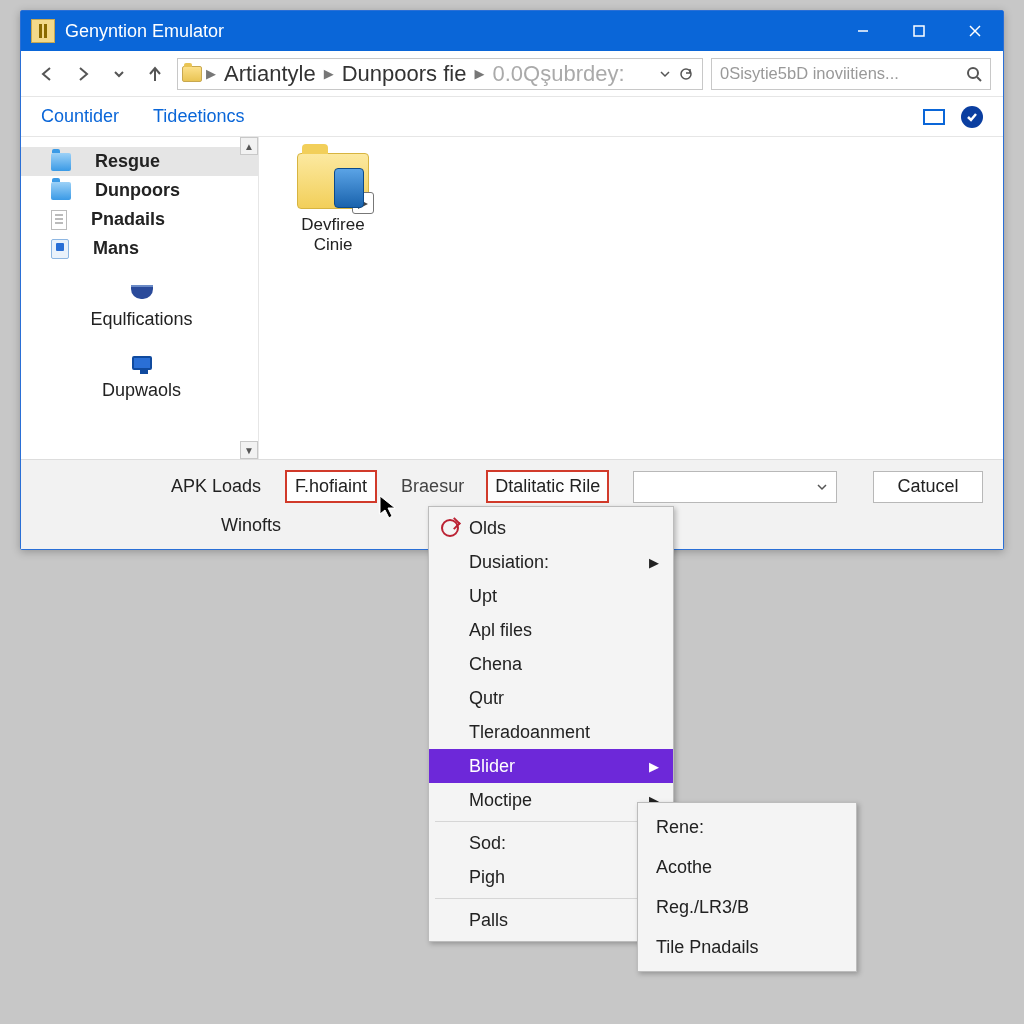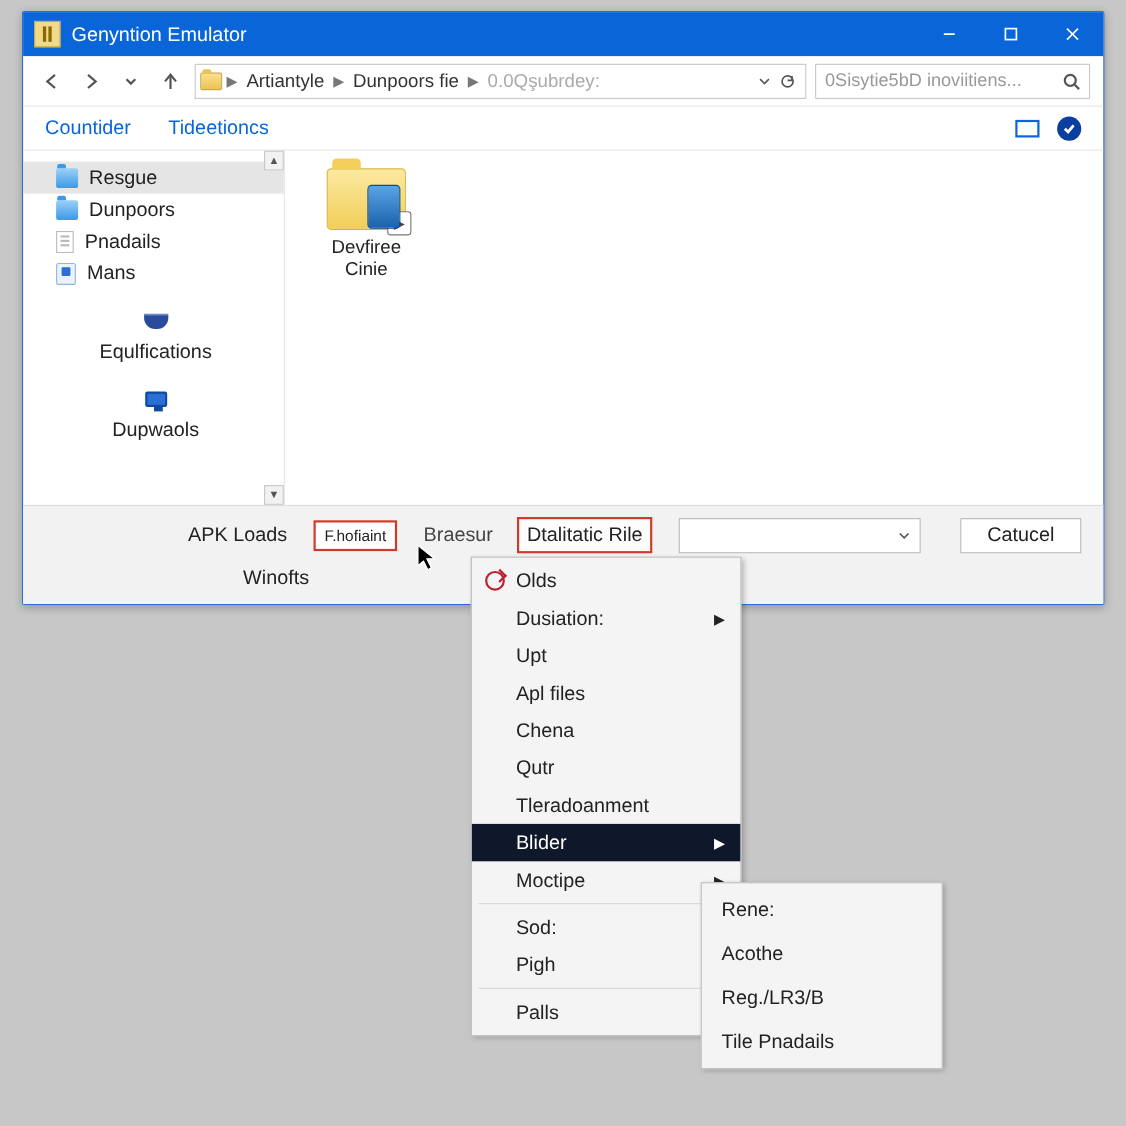--- a/index.html
+++ b/index.html
@@ -11,40 +11,40 @@
   .titlebar .title { font-size: 18px; }
   .win-controls { margin-left: auto; display: flex; height: 100%; }
   .win-btn { width: 56px; display:flex; align-items:center; justify-content:center; font-size: 16px; color:#fff; }
   .win-btn svg { stroke:#fff; stroke-width:1.5; fill:none; }
   .nav-row { height: 46px; display:flex; align-items:center; padding: 0 12px; gap:8px; border-bottom: 1px solid #e6e6e6; }
   .nav-arrow { width:28px; height:28px; display:flex; align-items:center; justify-content:center; border-radius:3px; }
   .nav-arrow svg { stroke:#555; stroke-width:2; fill:none; }
   .addrbar { flex:1; height:32px; border:1px solid #c8c8c8; display:flex; align-items:center; padding:0 4px; gap:4px; }
   .folder-icon { width:20px; height:16px; background: linear-gradient(#fce08a,#e9c454); border:1px solid #c8a850; border-radius:2px; position:relative; }
   .folder-icon::before { content:""; position:absolute; top:-4px; left:1px; width:8px; height:4px; background:#e9c454; border-radius:2px 2px 0 0; }
-  .crumb { color:#333; font-size:17px; padding:0 4px; }
+  .crumb { color:#333; font-size:22px; padding:0 4px; }
   .crumb.ghost { color:#aaa; }
   .crumb-sep { color:#777; font-size:13px; }
   .addrbar-suffix { margin-left:auto; display:flex; align-items:center; gap:6px; padding-right:4px;}
   .addrbar-suffix svg { stroke:#555; stroke-width:1.5; fill:none; }
-  .searchbox { width:250px; height:32px; border:1px solid #c8c8c8; display:flex; align-items:center; padding:0 8px; color:#999; font-size:16.5px; justify-content:space-between; }
+  .searchbox { width:280px; height:32px; border:1px solid #c8c8c8; display:flex; align-items:center; padding:0 8px; color:#999; font-size:16.5px; justify-content:space-between; }
   .searchbox svg { stroke:#555; stroke-width:2; fill:none; }
   .tab-row { height:40px; display:flex; align-items:center; padding:0 20px; gap:34px; border-bottom:1px solid #e6e6e6; }
   .tab { color:#0a66d8; font-size:18px; }
   .tab-row .right { margin-left:auto; display:flex; align-items:center; gap:16px; }
   .view-icon { width:22px; height:16px; border:2px solid #0a66d8; }
   .check-circle { width:22px; height:22px; background:#0a3ea0; border-radius:50%; display:flex; align-items:center; justify-content:center; }
   .check-circle svg { stroke:#fff; stroke-width:2.5; fill:none; }
   .body-area { display:flex; height: calc(100% - 40px - 46px - 40px - 90px); }
   .sidepanel { width:238px; border-right:1px solid #e6e6e6; position:relative; }
   .scroll-btn { position:absolute; right:0; width:18px; height:18px; border:1px solid #c8c8c8; background:#f2f2f2; display:flex; align-items:center; justify-content:center; font-size:10px; color:#555;}
   .scroll-btn.up { top:0; }
   .scroll-btn.down { bottom:0; }
   .tree { padding:10px 0 0 0; }
-  .tree-item { display:flex; align-items:center; gap:10px; padding:4px 10px 4px 30px; font-size:18px; color:#222;}
+  .tree-item { display:flex; align-items:center; gap:24px; padding:4px 10px 4px 30px; font-size:18px; color:#222;font-weight:bold;}
   .tree-item.selected { background:#e5e5e5; }
   .tree-group { display:flex; align-items:center; gap:10px; padding:4px 10px 4px 14px; font-size:18px; color:#222; margin-top:18px;flex-direction:column; }
   .ico { width:20px; height:18px; display:inline-flex; align-items:center; justify-content:center; }
   .ico.blue-folder { background: linear-gradient(#9cd1f7,#3a9ae6); border-radius:2px; position:relative; }
   .ico.blue-folder::before { content:""; position:absolute; top:-4px; left:1px; width:8px; height:4px; background:#3a9ae6; border-radius:2px 2px 0 0;}
   .ico.doc { background:#fff; border:1px solid #bbb; position:relative; width:16px; height:20px; }
   .ico.doc::after { content:""; position:absolute; left:3px; top:3px; right:3px; height:2px; background:#bbb; box-shadow: 0 4px 0 #bbb, 0 8px 0 #bbb; }
   .ico.sys { width:18px; height:20px; background:#eaf2fb; border:1px solid #8db6e2; border-radius:2px; position:relative;}
   .ico.sys::after { content:""; position:absolute; left:4px; top:3px; width:8px; height:8px; background:#2a6fd6; border-radius:1px;}
   .ico.bowl { width:22px; height:14px; background:#2a4a9a; border-radius:0 0 10px 10px; border-top:2px solid #6a8ac6;}
@@ -54,31 +54,31 @@
   .file-item { width:100px; text-align:center; }
   .file-item .big-folder { width:72px; height:56px; margin: 0 auto 6px; background: linear-gradient(#fce9a0,#f2cf5a); border:1px solid #d7b440; border-radius:4px; position:relative;}
   .file-item .big-folder::before { content:""; position:absolute; top:-10px; left:4px; width:26px; height:10px; background:#f2cf5a; border-radius:4px 4px 0 0;}
   .file-item .big-folder::after { content:""; position:absolute; right:4px; bottom:0; width:28px; height:38px; background:linear-gradient(#5aa3e6,#1a63ad); border-radius:4px; border:1px solid #0c4a8a;}
   .file-item .overlay-arrow { position:absolute; right:-6px; bottom:-6px; width:22px; height:22px; background:#fff; border:1px solid #777; border-radius:3px; }
   .file-item .overlay-arrow::after { content:""; position:absolute; left:5px; top:6px; width:0; height:0; border-left:10px solid #444; border-top:5px solid transparent; border-bottom:5px solid transparent;}
   .file-label { font-size:17px; color:#222; line-height:1.2;}
   .bottom-area { position:absolute; left:0; right:0; bottom:0; height:90px; background:#f2f2f2; border-top:1px solid #ddd; padding: 10px 20px 0; }
   .row1 { display:flex; align-items:center; gap:24px; }
   .lbl { font-size:18px; color:#222; margin-left:130px; }
-  .boxed { border:2.5px solid #d13a2a; padding:4px 8px; font-size:14px; background:#fff; color:#222;}
+  .boxed { border:2.5px solid #d13a2a; padding:4px 8px; font-size:18px; background:#fff; color:#222;}
   .plain-word { font-size:18px; color:#444; }
   .combo { flex:1; max-width:412px; height:32px; border:1px solid #b8b8b8; background:#fff; display:flex; align-items:center; justify-content:flex-end; padding:0 8px; font-size:17px; color:#444;}
   .combo-left { border:2.5px solid #d13a2a; padding:4px 7px; font-size:18px; color:#222; background:#fdfdfd; margin-right:0; margin-left:-2px;}
   .cancel-btn { width:110px; height:32px; border:1px solid #b8b8b8; background:#fff; font-size:18px; color:#222; display:flex; align-items:center; justify-content:center; margin-left:12px;}
   .row2 { font-size:18px; color:#222; margin:12px 0 0 180px;}
   .cursor { position:absolute; left:378px; top:494px; width:20px; height:26px; pointer-events:none;}
   .cursor svg { filter: drop-shadow(0 0 1px #fff); }
   .ctx-menu { position:absolute; left:428px; top:506px; width:246px; background:#f4f4f4; border:1px solid #bcbcbc; box-shadow:2px 2px 5px rgba(0,0,0,0.25); padding:4px 0; }
   .ctx-item { display:flex; align-items:center; height:34px; padding:0 14px 0 40px; font-size:18px; color:#222; position:relative;}
-  .ctx-item.hl { background:#0f172a; color:#fff; }
+  .ctx-item.hl { background:#6d28d9; color:#fff; }
   .ctx-item .sub { margin-left:auto; font-size:13px; color:inherit;}
   .ctx-sep { height:1px; background:#d6d6d6; margin:4px 6px;}
   .ctx-item .pre-ico { position:absolute; left:12px; width:18px; height:18px; border:2px solid #b23; border-radius:50%;}
   .ctx-item .pre-ico::after { content:""; position:absolute; left:7px; top:-2px; width:7px; height:7px; border-top:2px solid #b23; border-right:2px solid #b23; transform:rotate(45deg);}
   .sub-menu { position:absolute; left:637px; top:802px; width:220px; background:#f4f4f4; border:1px solid #bcbcbc; box-shadow:2px 2px 5px rgba(0,0,0,0.25); padding:4px 0;}
   .sub-menu .ctx-item { padding-left:18px; height:40px;}
 </style>
 </head>
 <body>
 

